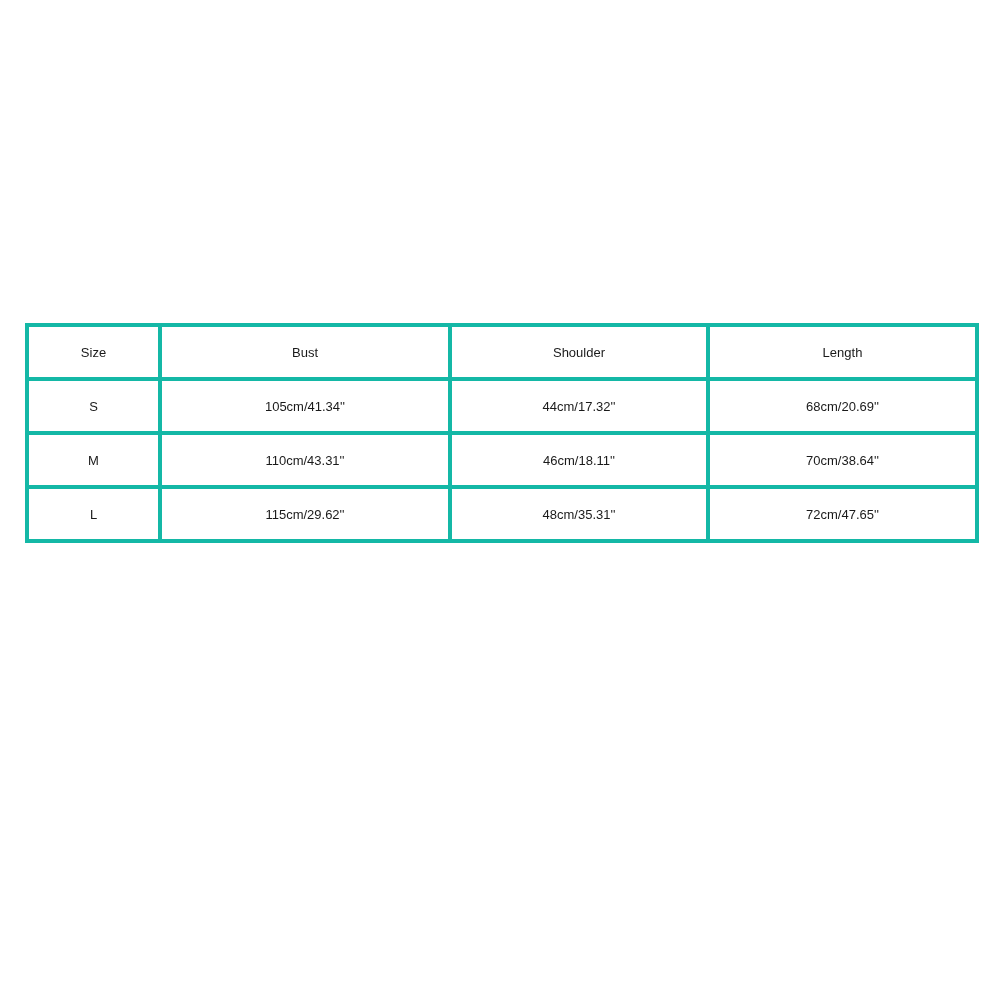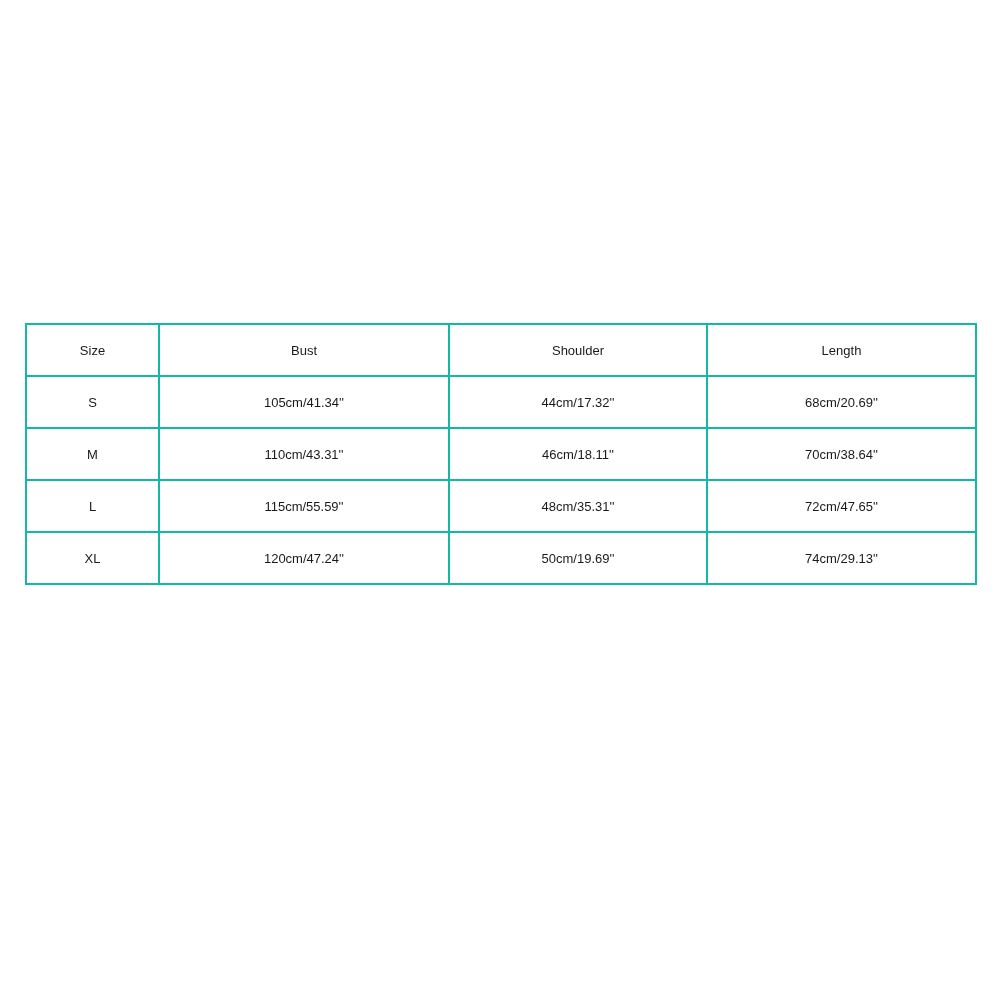--- a/index.html
+++ b/index.html
@@ -20,21 +20,21 @@
     top: 323px;
     width: 950px;
   }
   table.size-chart {
     border-collapse: collapse;
     width: 950px;
     table-layout: fixed;
   }
   table.size-chart th,
   table.size-chart td {
-    border: 2px solid #14b8a6;
+    border: 4px solid #14b8a6;
     height: 50px;
     text-align: center;
     vertical-align: middle;
     font-size: 13px;
     color: #1a1a1a;
     font-weight: normal;
     padding: 0;
   }
   table.size-chart th {
     font-weight: normal;
@@ -71,25 +71,19 @@
         <td>68cm/20.69''</td>
       </tr>
       <tr>
         <td>M</td>
         <td>110cm/43.31''</td>
         <td>46cm/18.11''</td>
         <td>70cm/38.64''</td>
       </tr>
       <tr>
         <td>L</td>
-        <td>115cm/55.59''</td>
+        <td>115cm/29.62''</td>
         <td>48cm/35.31''</td>
         <td>72cm/47.65''</td>
-      </tr>
-      <tr>
-        <td>XL</td>
-        <td>120cm/47.24''</td>
-        <td>50cm/19.69''</td>
-        <td>74cm/29.13''</td>
       </tr>
     </tbody>
   </table>
 </div>
 
 </body></html>

